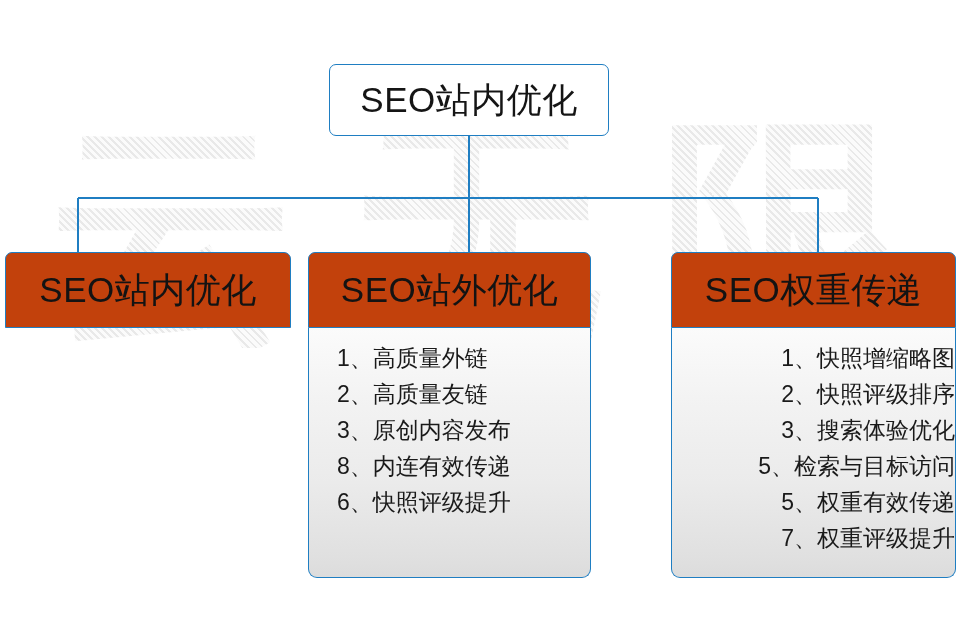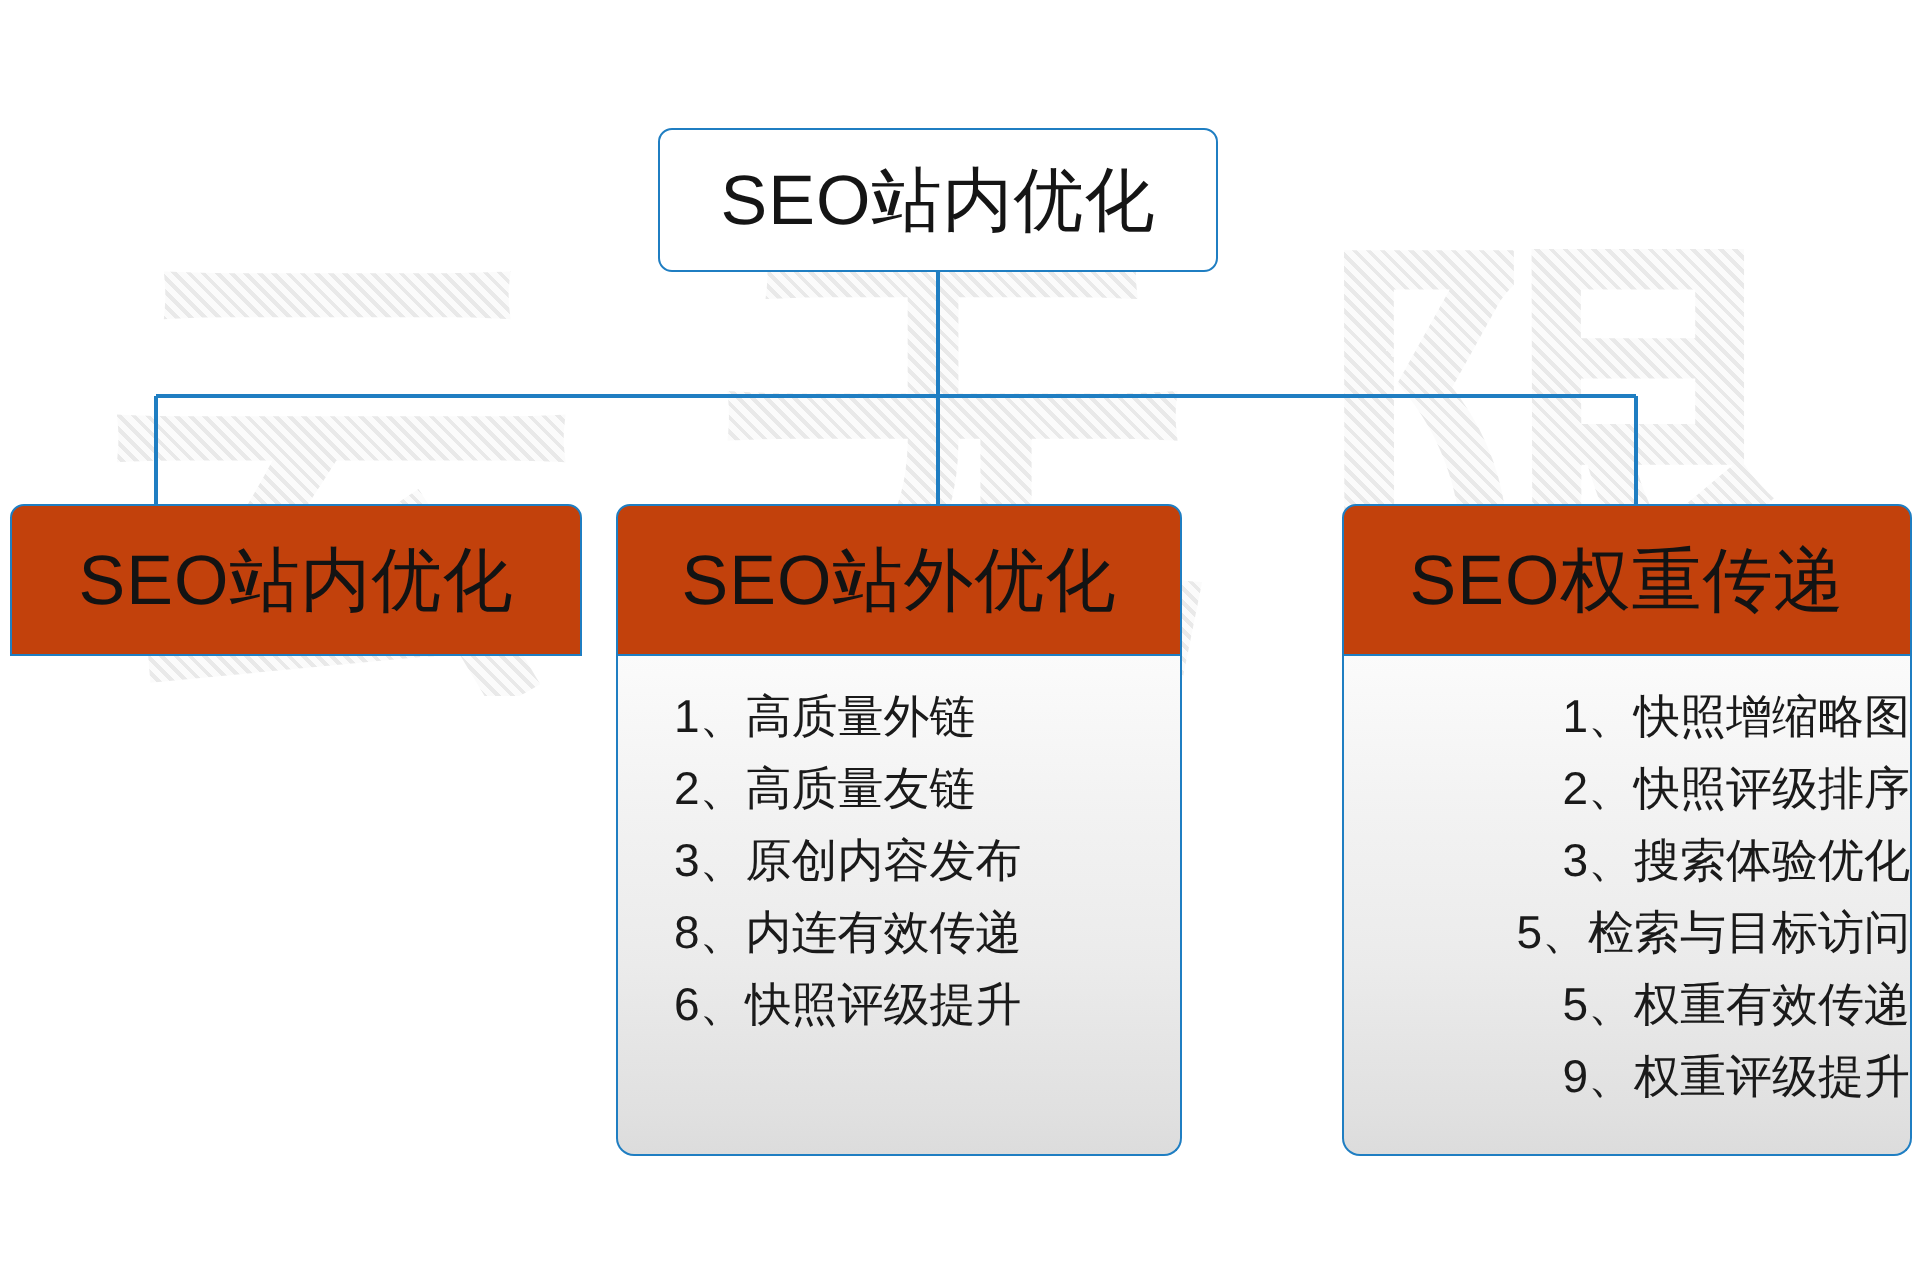--- a/index.html
+++ b/index.html
@@ -177,17 +177,17 @@
   <div class="column" id="col-2">
     <div class="col-header">
       <div class="col-header-text">SEO权重传递</div>
     </div>
     <div class="col-body">
       <span class="item">1、快照增缩略图</span>
       <span class="item">2、快照评级排序</span>
       <span class="item">3、搜索体验优化</span>
       <span class="item">5、检索与目标访问</span>
       <span class="item">5、权重有效传递</span>
-      <span class="item">9、权重评级提升</span>
+      <span class="item">7、权重评级提升</span>
     </div>
   </div>
 
 </div>
 
 </body></html>

